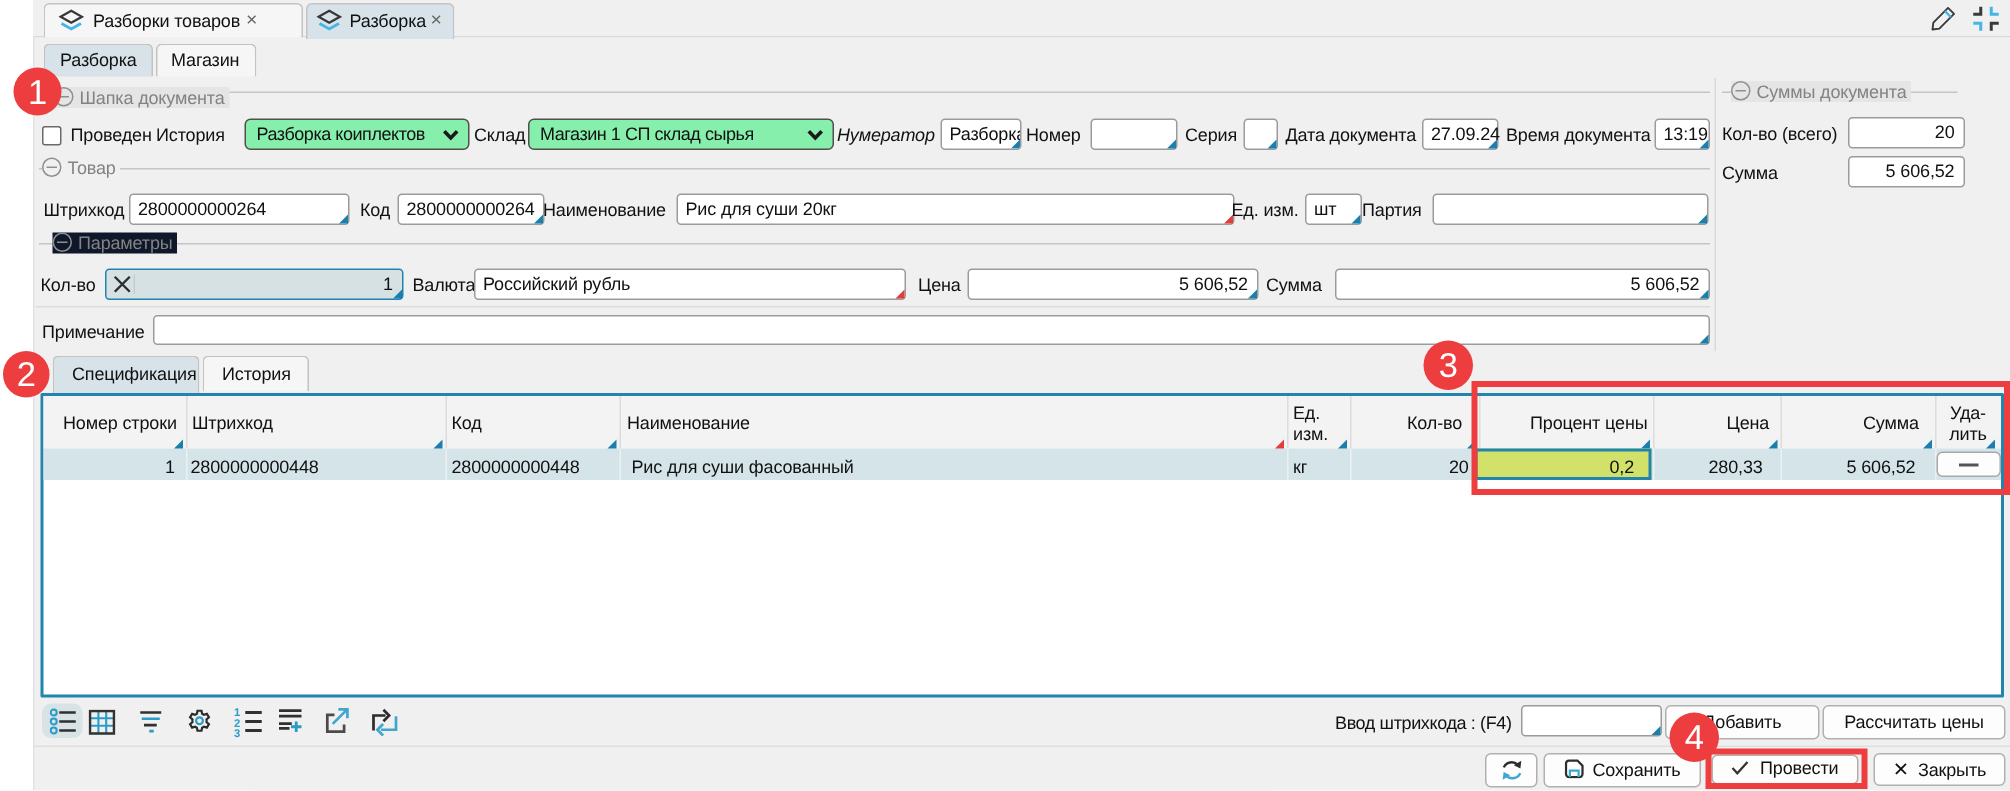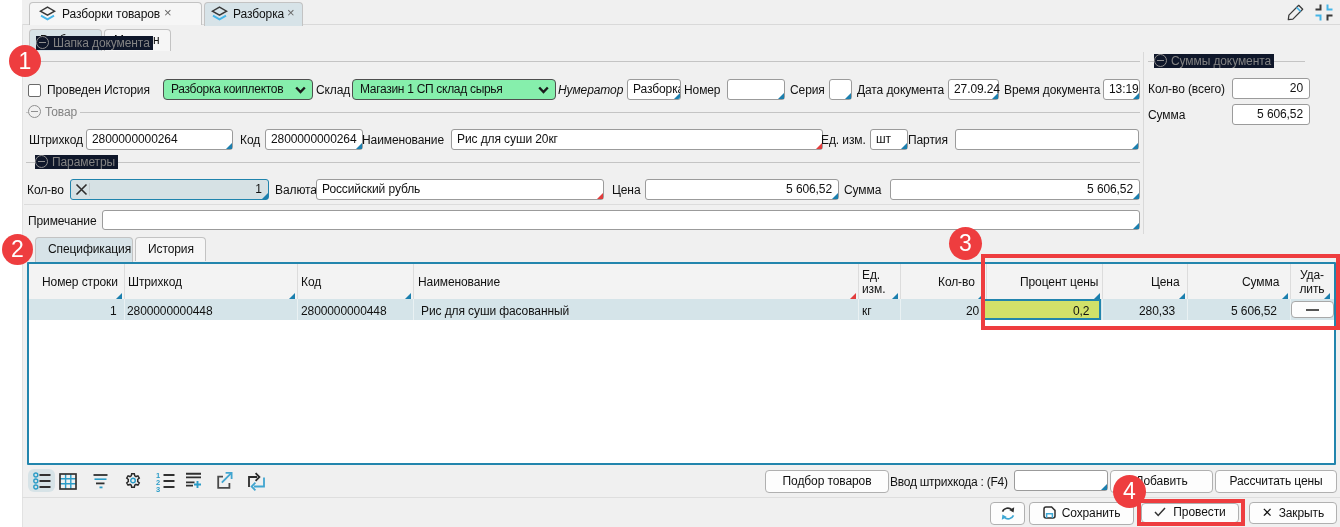--- a/index.html
+++ b/index.html
@@ -56,21 +56,21 @@
       <path d="M0.5 11.5 L5.5 11.5 L5.5 16.5" fill="none" stroke="#45b5e8" stroke-width="2"></path>
       <path d="M12.5 16.5 L12.5 11.5 L17.5 11.5" fill="none" stroke="#3a3a3a" stroke-width="2"></path>
     </svg>
 
 <div class="tab act" style="left:29px;top:29px;width:71px;height:21px;"></div>
 <div class="tab" style="left:104px;top:29px;width:65px;height:21px;"></div>
 <div class="l" style="left:40px;top:33px;">Разборка</div>
 <div class="l" style="left:114px;top:33px;">Магазин</div>
 
 <div class="gl" style="left:24px;top:61px;width:1116px;"></div>
-<div class="gh" style="left:36px;top:36px;background:#0f172a;padding:0 3px 0 0;"><span class="mi"></span>Шапка документа</div>
+<div class="gh" style="left:36px;top:58px;background:#e5e5e5;padding:0 3px 0 0;"><span class="mi"></span>Шапка документа</div>
 
 <div class="abs" style="left:28px;top:84px;width:13px;height:13px;box-sizing:border-box;background:#fff;border:1px solid #6a6a6a;border-radius:2px;"></div>
 <div class="l" style="left:47px;top:83px;">Проведен</div>
 <div class="l" style="left:104px;top:83px;">История</div>
 <div class="sel" style="left:163px;top:79px;width:141px;height:19px;">Разборка коиплектов<svg class="chev" width="11" height="8" viewBox="0 0 11 8">
         <path d="M1.2 1.5 L5.5 6 L9.8 1.5" fill="none" stroke="#1a1a1a" stroke-width="2.4"></path>
       </svg></div>
 <div class="l" style="left:316px;top:83px;">Склад</div>
 <div class="sel" style="left:352px;top:79px;width:195px;height:19px;">Магазин 1 СП склад сырья<svg class="chev" width="11" height="8" viewBox="0 0 11 8">
         <path d="M1.2 1.5 L5.5 6 L9.8 1.5" fill="none" stroke="#1a1a1a" stroke-width="2.4"></path>
@@ -124,21 +124,21 @@
 <div class="f r" style="left:890px;top:179px;width:242px;height:19px;">5 606,52<span class="ct"></span></div>
 <div class="gl" style="left:24px;top:204px;width:1116px;background:#dcdcdc;"></div>
 
 <div class="l" style="left:28px;top:214px;">Примечание</div>
 <div class="f" style="left:102px;top:210px;width:1036px;height:18px;">
       <span class="ct"></span>
     </div>
 
 <div class="abs" style="left:1143px;top:52px;width:1px;height:182px;background:#d9d9d9;"></div>
 <div class="gl" style="left:1148px;top:61px;width:157px;"></div>
-<div class="gh" style="left:1154px;top:54px;background:#0f172a;padding:0 3px 0 0;"><span class="mi"></span>Суммы документа</div>
+<div class="gh" style="left:1154px;top:54px;background:#e5e5e5;padding:0 3px 0 0;"><span class="mi"></span>Суммы документа</div>
 <div class="l" style="left:1148px;top:82px;">Кол-во (всего)</div>
 <div class="f r" style="left:1232px;top:78px;width:70px;height:19px;">20</div>
 <div class="l" style="left:1148px;top:108px;">Сумма</div>
 <div class="f r" style="left:1232px;top:104px;width:70px;height:19px;">5 606,52</div>
 
 <div class="tab act" style="left:35px;top:237px;width:96px;height:24px;"></div>
 <div class="tab" style="left:135px;top:237px;width:69px;height:23px;"></div>
 <div class="l" style="left:48px;top:242px;">Спецификация</div>
 <div class="l" style="left:148px;top:242px;">История</div>
 
@@ -236,21 +236,20 @@
  <path d="M5.8 10.6 L15 1.4" fill="none" stroke="#41a5d0" stroke-width="1.8"></path>
  <path d="M9.6 0.9 H15.6 V6.9" fill="none" stroke="#41a5d0" stroke-width="1.8"></path>
     </svg>
 <svg class="abs" style="left:247px;top:470px" width="19" height="21" viewBox="0 0 19 21">
  <path d="M2 17 V7 H10" fill="none" stroke="#2b2b2b" stroke-width="1.8"></path>
  <path d="M8.6 3.2 L12.4 7 L8.6 10.8" fill="none" stroke="#2b2b2b" stroke-width="1.8"></path>
  <path d="M17 7.5 V16.5 H7" fill="none" stroke="#41a5d0" stroke-width="1.8"></path>
  <path d="M8.4 12.7 L4.6 16.5 L8.4 20.3" fill="none" stroke="#41a5d0" stroke-width="1.8"></path>
     </svg>
 
-<div class="btn" style="left:765px;top:470px;width:122px;height:21px;line-height:20px;">Подбор товаров</div>
 <div class="l" style="left:890px;top:475px;letter-spacing:-0.25px;">Ввод штрихкода : (F4)</div>
 <div class="f" style="left:1014px;top:470px;width:92px;height:19px;">
       <span class="ct"></span>
     </div>
 <div class="btn" style="left:1110px;top:470px;width:101px;height:21px;line-height:20px;">Добавить</div>
 <div class="btn" style="left:1215px;top:470px;width:120px;height:21px;line-height:20px;">Рассчитать цены</div>
 
 <div class="abs" style="left:22px;top:497px;width:1318px;height:1px;background:#dedede;"></div>
 
 <div class="btn" style="left:990px;top:502px;width:33px;height:21px;"><svg style="margin-top:3px" width="16" height="15" viewBox="0 0 16 15">

